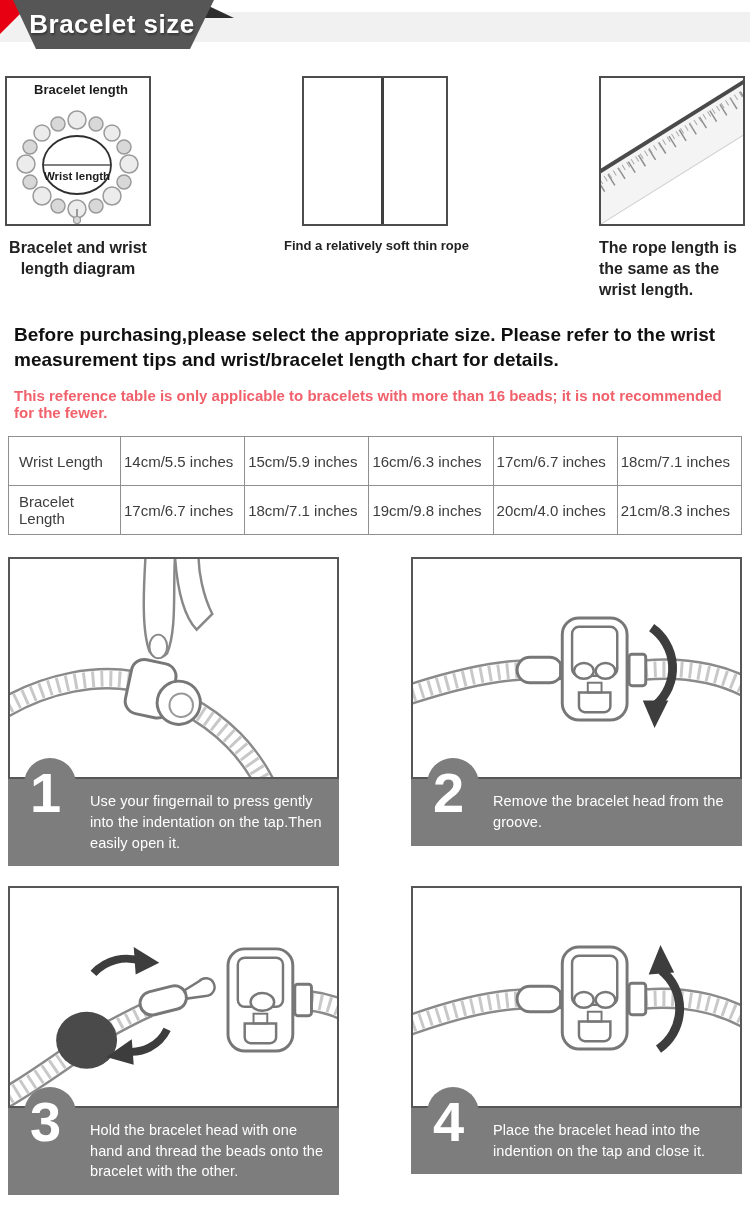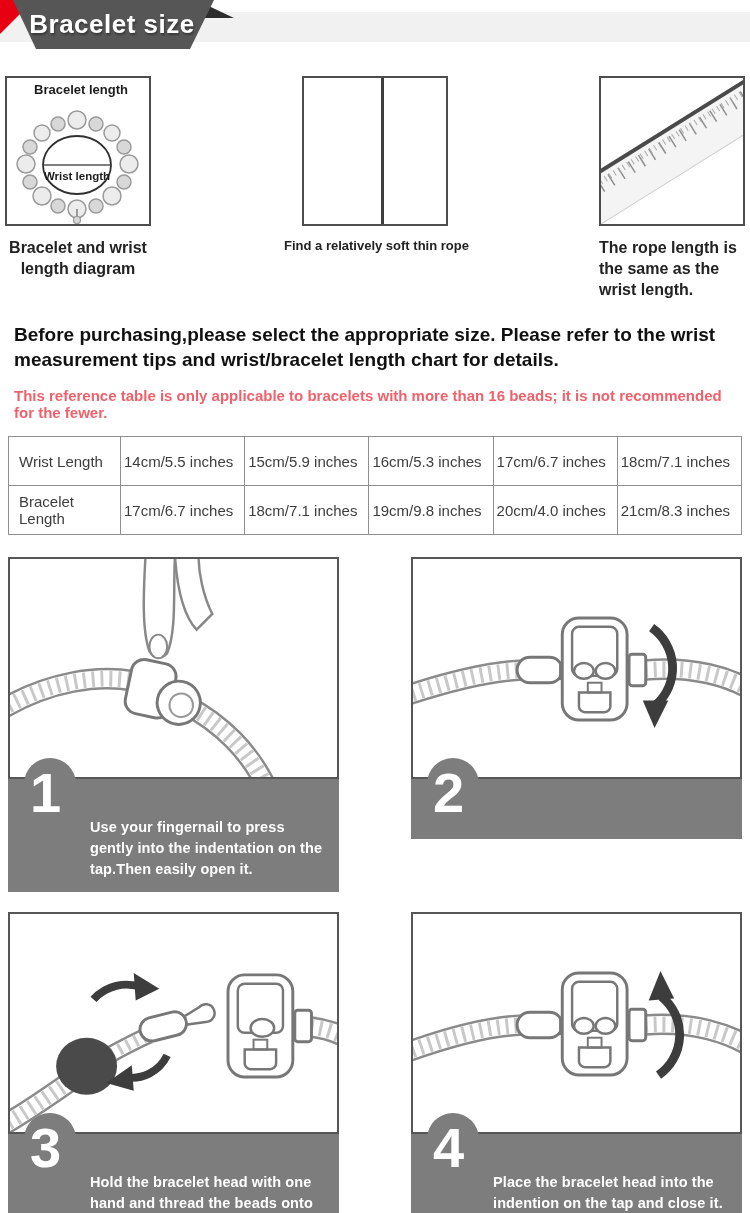--- a/index.html
+++ b/index.html
@@ -37,21 +37,21 @@
   .use-grid{display:grid;grid-template-columns:1fr 1fr;column-gap:72px;row-gap:20px;
     padding:22px 8px 0;}
   .panel .pic{height:222px;border:2px solid #565656;box-sizing:border-box;background:#fff;
     position:relative;overflow:hidden;}
   .panel .bar{position:relative;background:#7d7d7d;color:#fff;min-height:60px;
     padding:12px 14px 13px 82px;box-sizing:border-box;}
   .badge{position:absolute;left:16px;top:-21px;width:52px;height:52px;border-radius:50%;
     background:#7d7d7d;}
   .step-num{position:absolute;left:22px;top:-14px;font-size:56px;line-height:1;
     font-weight:bold;color:#fff;}
-  .bar-text{font-size:14.5px;line-height:1.42;font-weight:bold;letter-spacing:.1px;margin-top:26px;}
+  .bar-text{font-size:14.5px;line-height:1.42;font-weight:normal;letter-spacing:.1px;}
 
   svg text{font-family:"Liberation Sans",sans-serif;}
 </style>
 </head>
 <body>
 
 <div>
 
   <div class="banner">
     <div class="band"></div>
@@ -130,21 +130,21 @@
         <col>
         <col>
         <col>
         <col>
       </colgroup>
     <tbody>
         <tr>
       <td class="rowhead">Wrist Length</td>
       <td>14cm/5.5 inches</td>
       <td>15cm/5.9 inches</td>
-      <td>16cm/5.3 inches</td>
+      <td>16cm/6.3 inches</td>
       <td>17cm/6.7 inches</td>
       <td>18cm/7.1 inches</td>
     </tr>
     <tr>
       <td class="rowhead">Bracelet Length</td>
       <td>17cm/6.7 inches</td>
       <td>18cm/7.1 inches</td>
       <td>19cm/9.8 inches</td>
       <td>20cm/4.0 inches</td>
       <td>21cm/8.3 inches</td>
@@ -205,20 +205,21 @@
             <path d="M-16,24 h32 v14 a6,6 0 0 1 -6,6 h-20 a6,6 0 0 1 -6,-6 Z" fill="none" stroke="#777" stroke-width="2.5"></path>
           </g>
           <rect x="220" y="95" width="17" height="32" rx="3" fill="#fff" stroke="#777" stroke-width="3"></rect>
           <path d="M243,68 a50,50 0 0 1 5,78" fill="none" stroke="#3d3d3d" stroke-width="9"></path>
           <polygon points="234,142 246,170 260,142" fill="#3d3d3d"></polygon>
         </svg>
       </div>
       <div class="bar">
         <div class="badge"></div>
         <div class="step-num">2</div>
+        <div class="bar-text">Remove the bracelet head from the groove.</div>
       </div>
     </div>
 
     <div class="panel">
       <div class="pic">
         <svg viewBox="0 0 333 218" width="100%" height="100%">
           <g fill="none">
             <path d="M-10,215 C 25,195 55,172 80,156" stroke="#8a8a8a" stroke-width="22"></path>
             <path d="M-10,215 C 25,195 55,172 80,156" stroke="#ffffff" stroke-width="17"></path>
             <path d="M-10,215 C 25,195 55,172 80,156" stroke="#c8c8c8" stroke-width="16" stroke-dasharray="3 6"></path>

